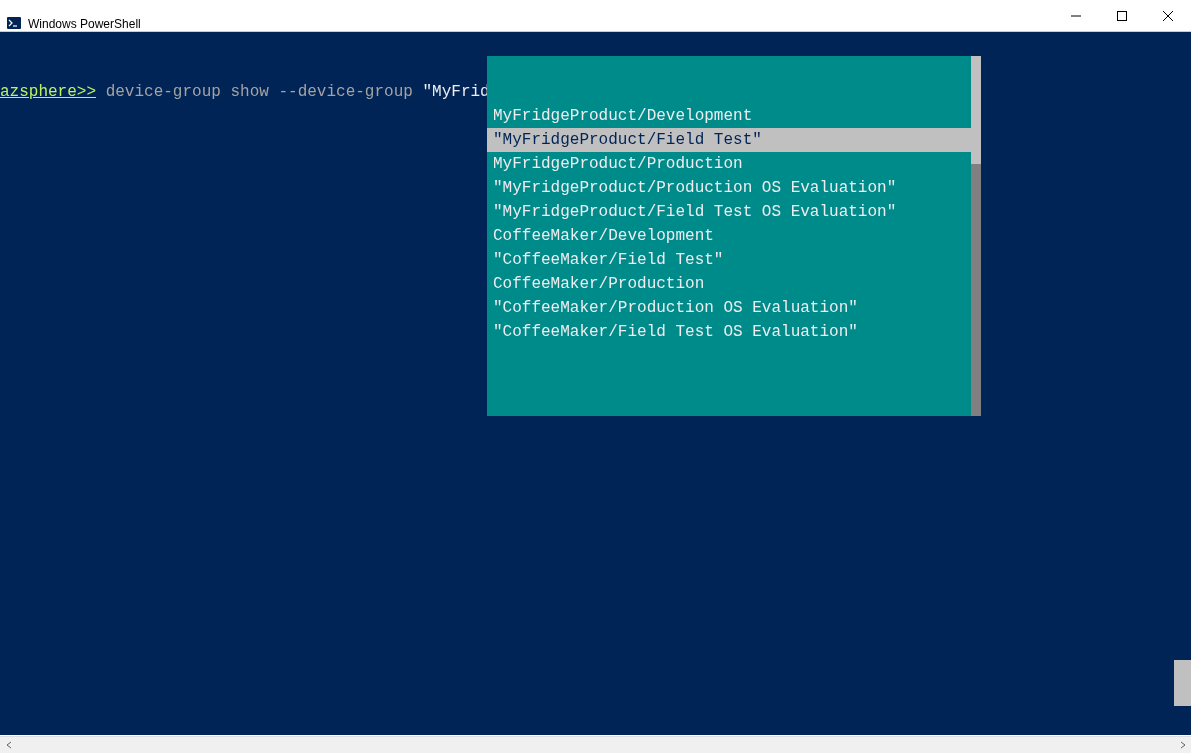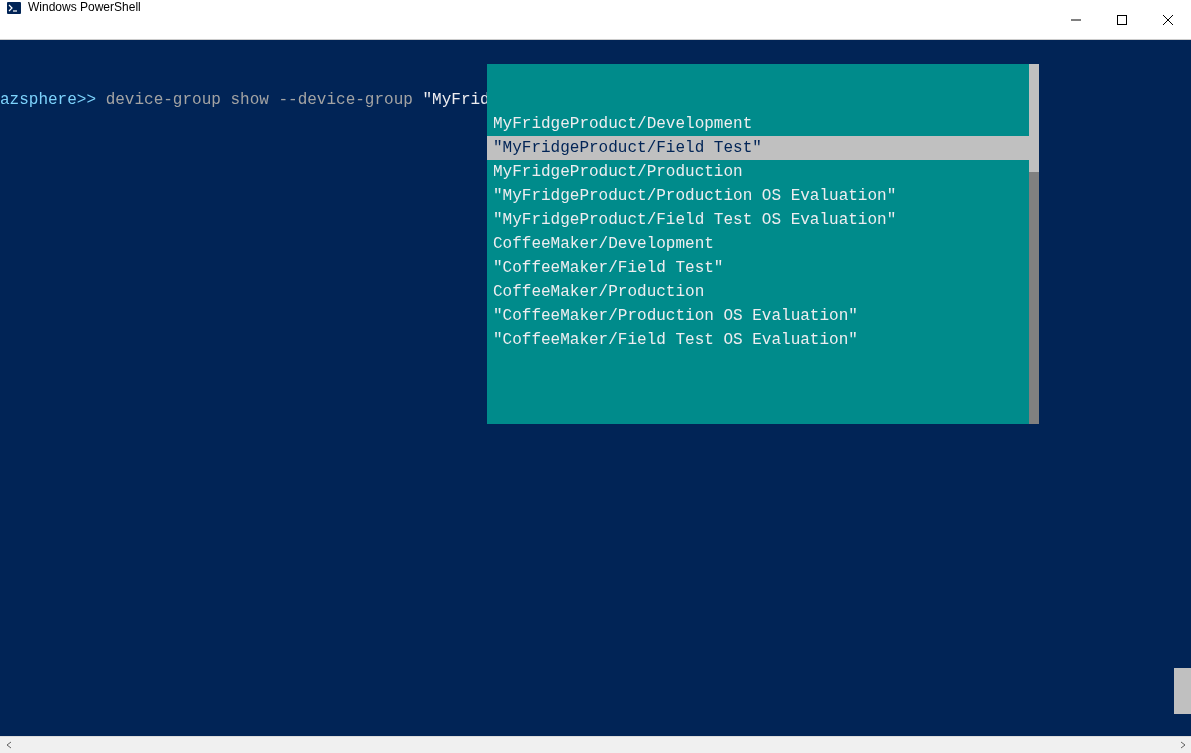--- a/index.html
+++ b/index.html
@@ -10,25 +10,25 @@
     body {
       font-family: Consolas, 'Courier New', monospace;
       font-size: 16px;
       background: #fff;
       width: 1191px;
       height: 753px;
       overflow: hidden;
       position: relative;
     }
     .titlebar {
-      height: 40px;
+      height: 32px;
       background: #fff;
       border-bottom: 1px solid #ccc;
       display: flex;
-      align-items: flex-start;
+      align-items: flex-end;
       padding-left: 6px;
       font-family: 'Segoe UI', Tahoma, sans-serif;
       font-size: 12px;
       color: #000;
     }
     .titlebar-icon {
       width: 16px;
       height: 16px;
       margin-right: 6px;
       display: inline-flex;
@@ -67,34 +67,35 @@
     .terminal {
       width: 100%;
       height: 100%;
       background: #012456;
       color: #eeedf0;
       line-height: 24px;
       white-space: pre;
       position: relative;
     }
     .prompt {
-      color: #7dd3fc;
+      color: #bef264;
+      text-decoration: underline;
     }
     .cmd {
       color: #a3a3a3;
     }
     .arg-highlight {
       color: #eeedf0;
       background: transparent;
     }
     .dropdown {
       position: absolute;
       left: 487px;
       top: 24px;
-      width: 552px;
+      width: 494px;
       background: #008b8b;
     }
     .dropdown-item {
       padding: 0 6px;
       color: #eeedf0;
       height: 24px;
       line-height: 24px;
       position: relative;
     }
     .dropdown-item.selected {

